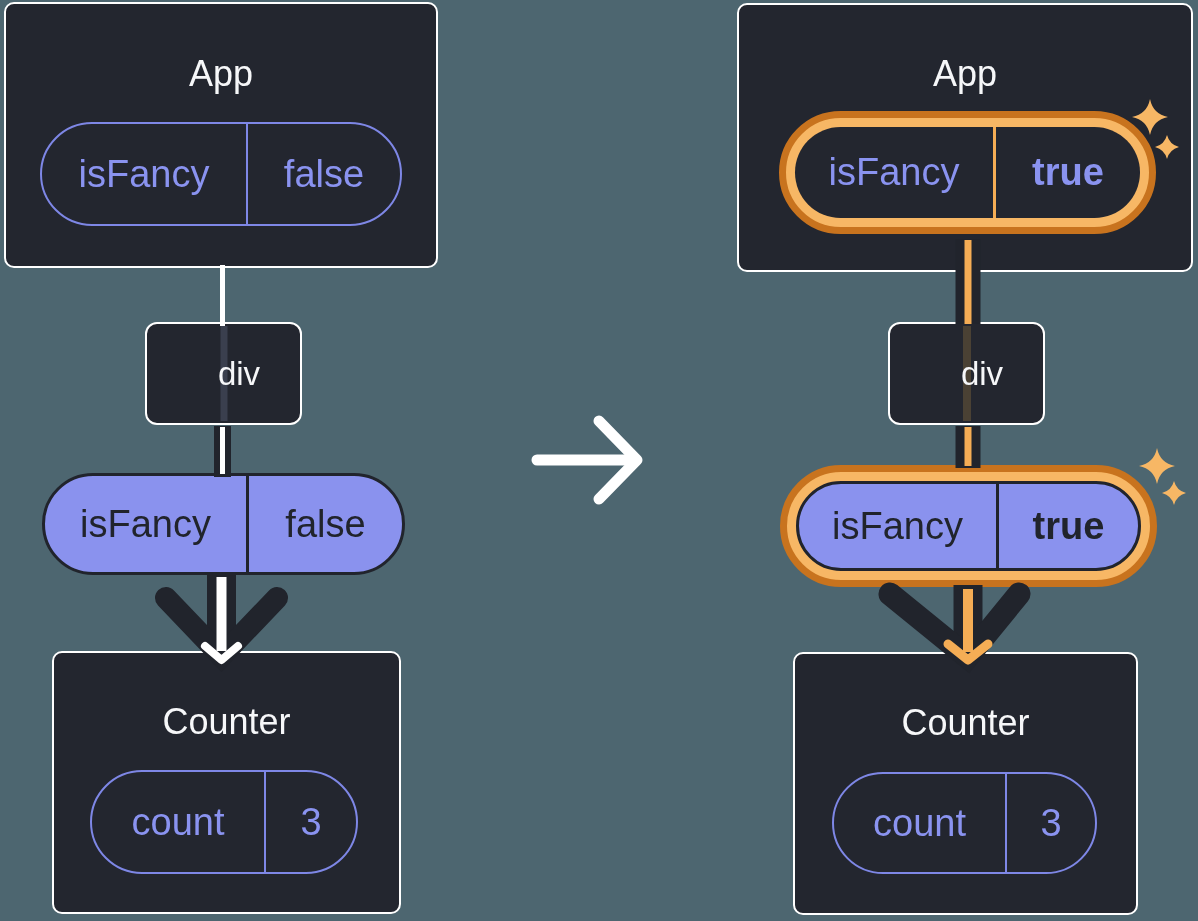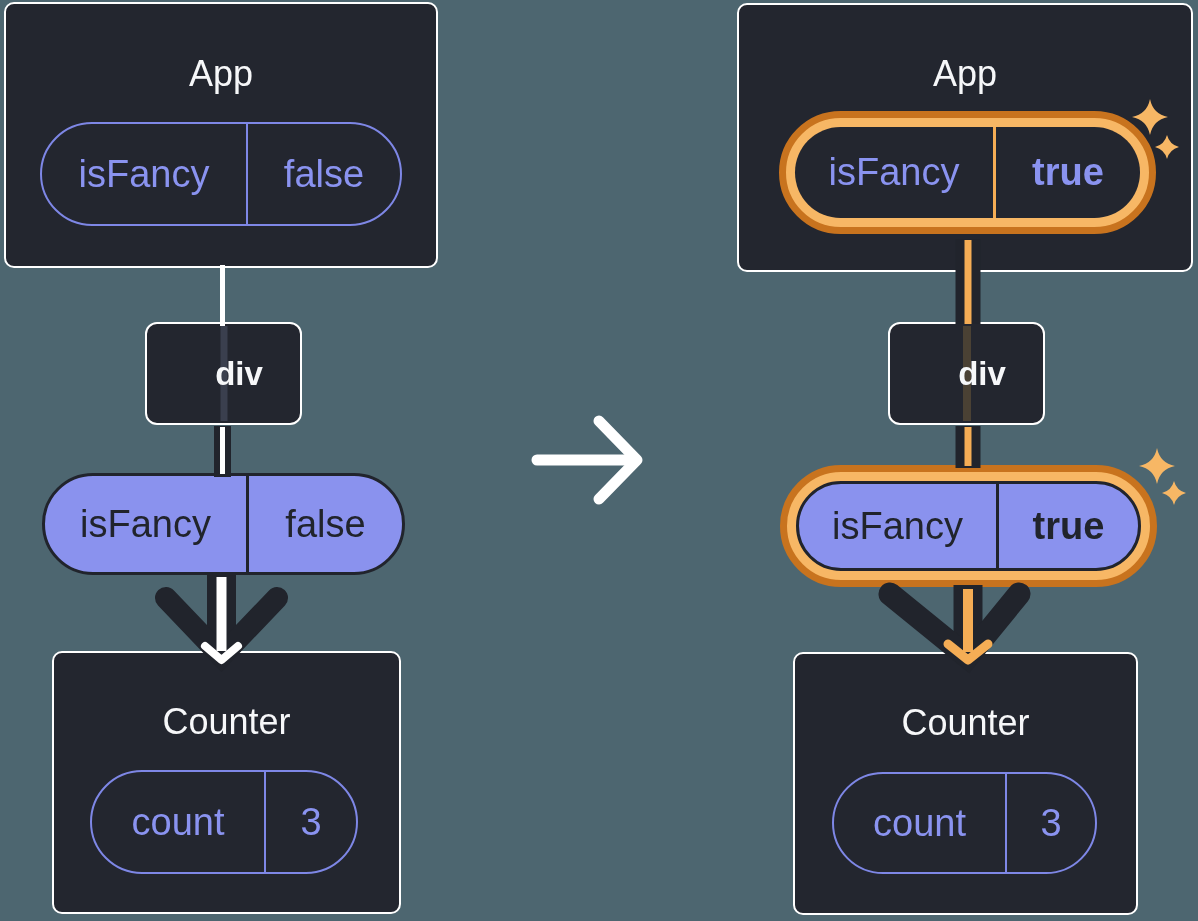--- a/index.html
+++ b/index.html
@@ -11,21 +11,21 @@
   html,body{margin:0;padding:0;background:var(--background);}
   .canvas{
     position:relative;width:1198px;height:921px;overflow:hidden;
     background:var(--background);
     font-family:"Liberation Sans","DejaVu Sans",sans-serif;
   }
   .box{position:absolute;background:var(--box);border:2.5px solid var(--box_border);box-sizing:border-box;z-index:1;}
   .app-box,.counter-box{border-radius:10px;}
   .div-box{border-radius:12px;display:flex;align-items:center;justify-content:center;}
   .box-title{position:absolute;left:0;right:0;text-align:center;font-size:36px;line-height:36px;font-weight:500;color:var(--text_light);}
-  .div-label{position:relative;font-size:33px;font-weight:700;color:var(--text_light);z-index:2;margin-left:31px;}
+  .div-label{position:relative;font-size:33px;font-weight:400;color:var(--text_light);z-index:2;margin-left:31px;}
 
   .pill{display:flex;align-items:stretch;border-radius:999px;box-sizing:border-box;overflow:hidden;justify-content:flex-end;}
   .pill .cell{display:flex;align-items:center;justify-content:center;font-size:38px;box-sizing:border-box;}
   .pill.outline{border:2px solid var(--purple_outline);color:var(--purple);background:transparent;}
   .pill.outline .sep{width:2px;background:var(--purple_outline);}
   .pill.fill{background:var(--purple_fill);border:3px solid var(--dark);color:var(--dark);}
   .pill.fill .sep{width:3px;background:var(--dark);}
   .pill.hl-inner{background:var(--box);color:var(--purple);}
   .pill.hl-inner .sep{width:3px;background:var(--orange_line);}
   .bold{font-weight:700;}

